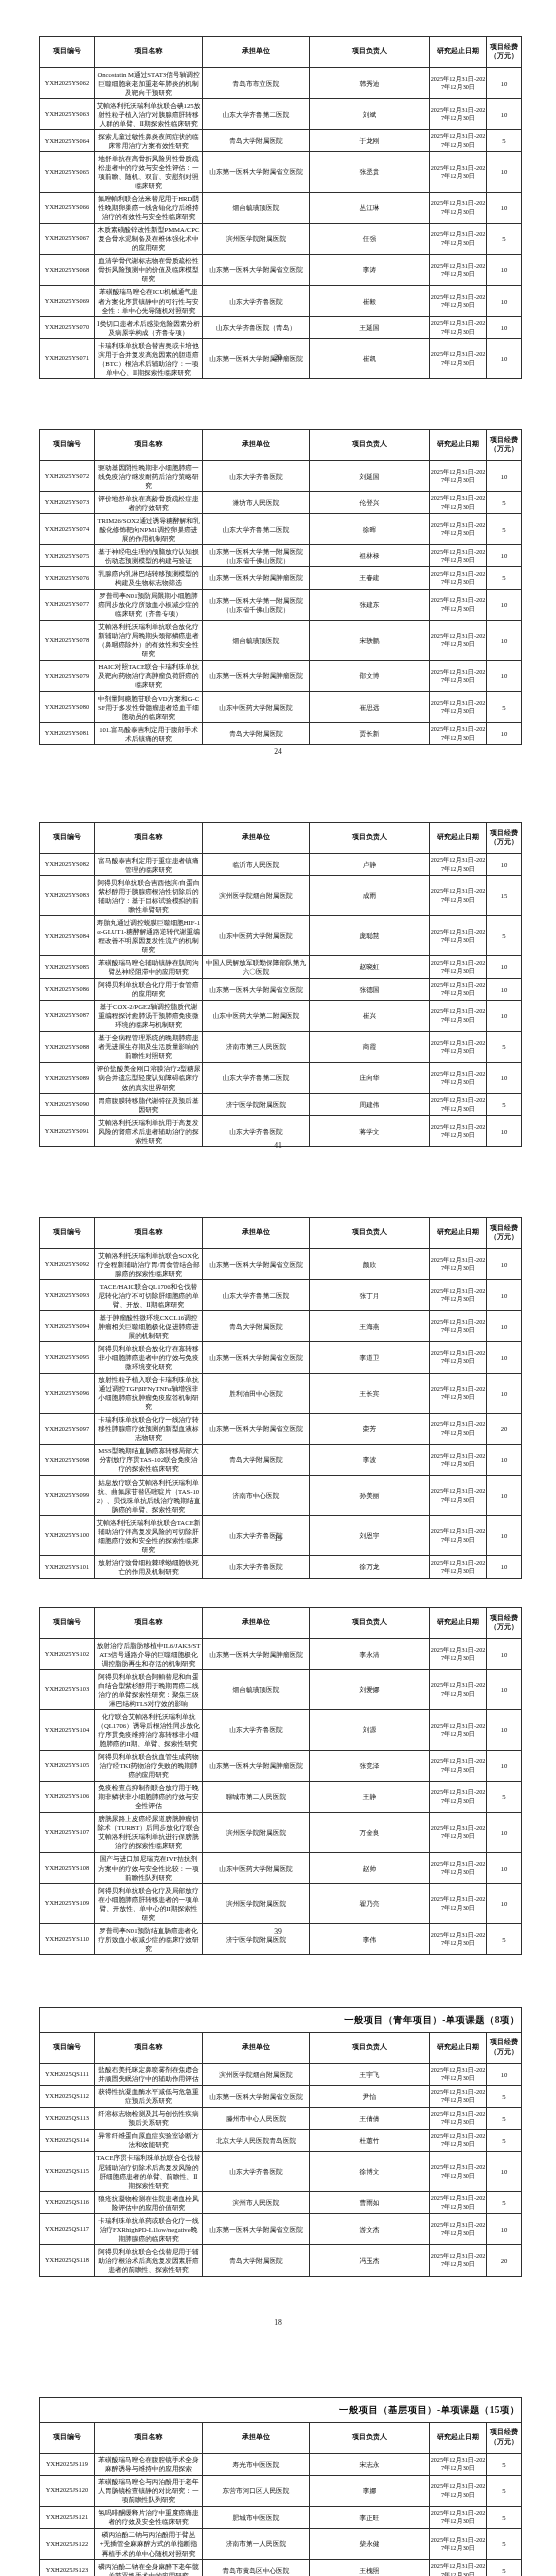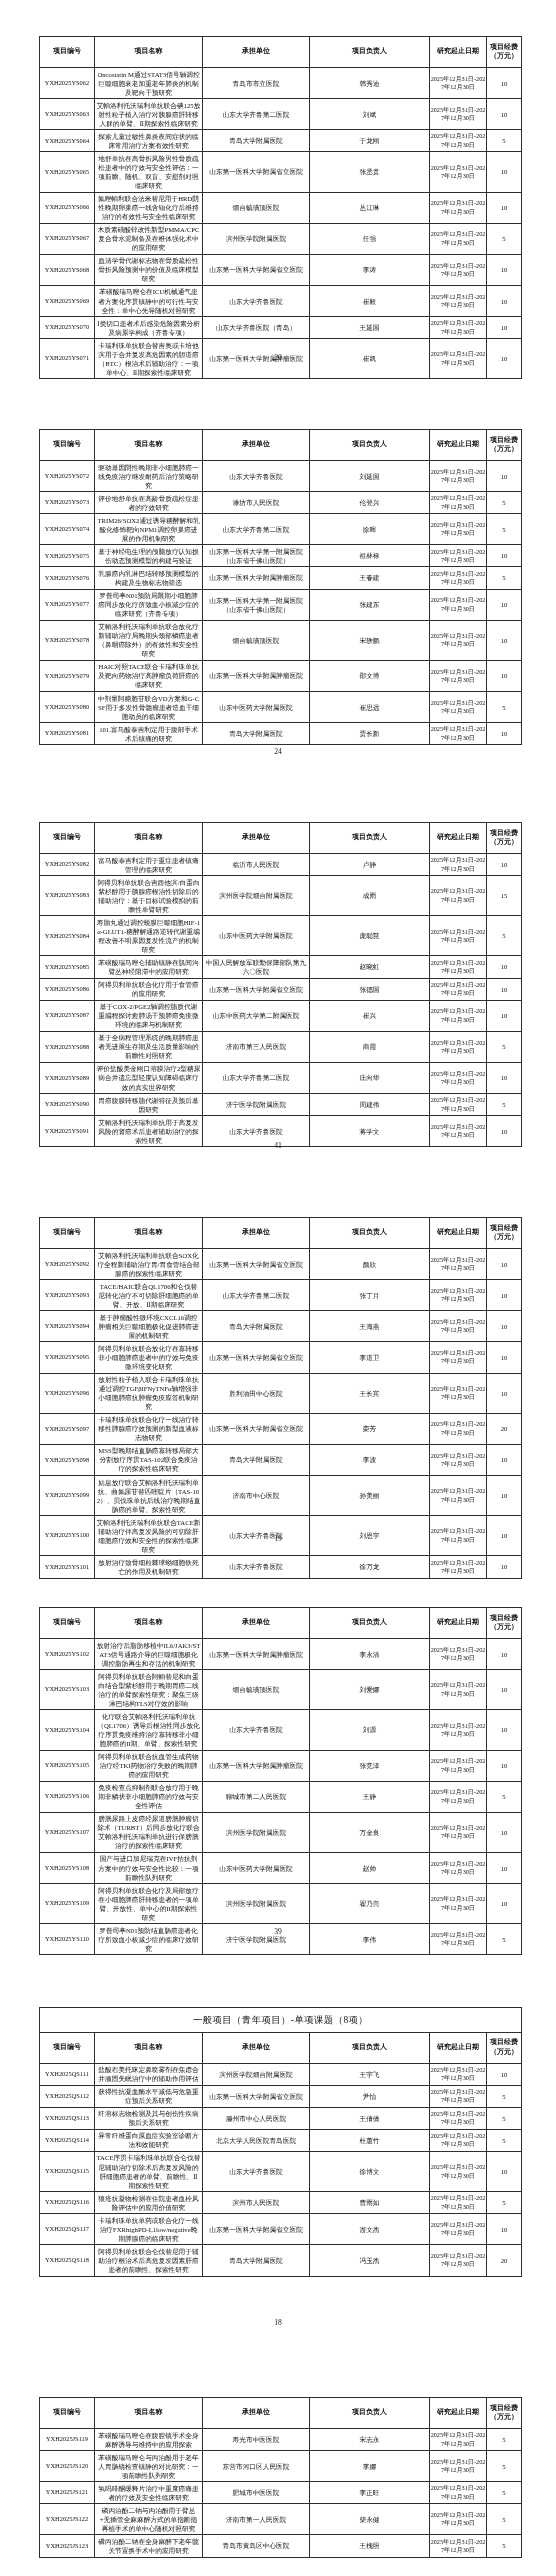--- a/index.html
+++ b/index.html
@@ -8,21 +8,21 @@
     background:#ffffff;color:#141414;
     font-family:"Liberation Serif","DejaVu Serif",serif;
   }
   .tblwrap{position:absolute;left:39px;width:482px;}
   table{border-collapse:collapse;table-layout:fixed;width:482px;background:#fff;
         border:1.3px solid #1f1f1f;}
   td,th{border:0.8px solid #2e2e2e;text-align:center;vertical-align:middle;
         padding:1.5px 1.5px;font-size:6.7px;line-height:1.35;color:#101010;
         word-break:break-all;}
   tr.head-row th{font-weight:bold;height:27px;font-size:7px;background:#fff;}
-  tr.title-row td{font-size:9.3px;font-weight:normal;height:20.6px;letter-spacing:0.5px;border-bottom:0.8px solid #2e2e2e;}
+  tr.title-row td{font-size:9.3px;font-weight:bold;height:20.6px;letter-spacing:0.5px;border-bottom:0.8px solid #2e2e2e;text-align:right;}
   td.c0{font-size:6.4px;}
   td.c4{font-size:6.2px;padding:1.5px 0.5px;}
   td.c5{font-size:6.7px;}
   .pagenum{position:absolute;left:0;width:556px;text-align:center;
            font-size:7.7px;color:#1c1c1c;}
 </style>
 </head>
 <body>
 
 <div class="tblwrap" style="top:36px">
@@ -620,20 +620,23 @@
     <table>
       <colgroup>
         <col style="width: 55px;">
         <col style="width: 108px;">
         <col style="width: 107px;">
         <col style="width: 120px;">
         <col style="width: 57px;">
         <col style="width: 35px;">
       </colgroup>
       <tbody>
+        <tr class="title-row">
+          <td colspan="6">一般项目（基层项目）-单项课题（15项）</td>
+        </tr>
         <tr class="head-row">
           <th>项目编号</th>
           <th>项目名称</th>
           <th>承担单位</th>
           <th>项目负责人</th>
           <th>研究起止日期</th>
           <th>项目经费（万元）</th>
         </tr>
         <tr>
           <td class="c0">YXH2025JS119</td>

